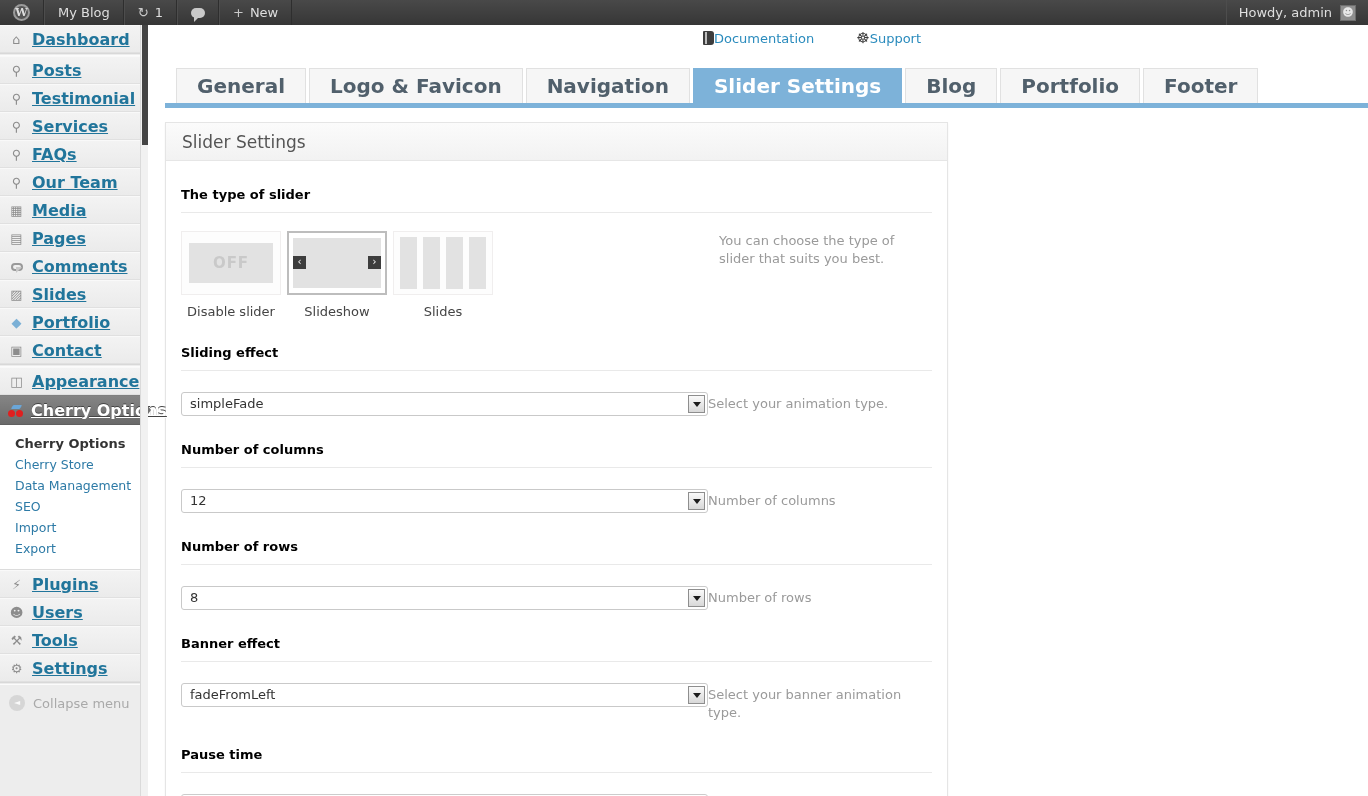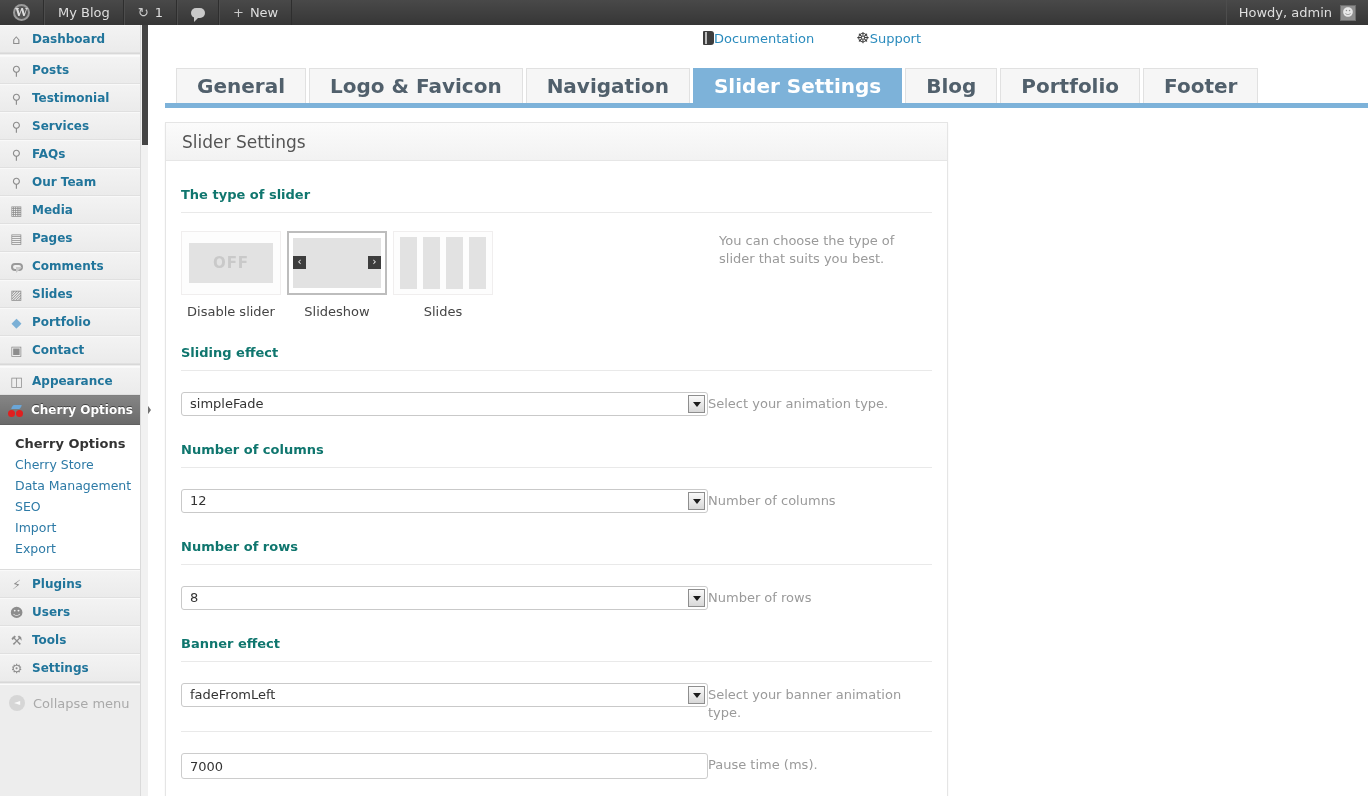--- a/index.html
+++ b/index.html
@@ -21,21 +21,21 @@
     border:3px solid transparent; border-top-color:#c9c9c9; border-left-color:#c9c9c9; }
   .ab-right { margin-left:auto; display:flex; align-items:center; gap:8px; padding:0 12px;
     border-left:1px solid #4d4d4d; cursor:pointer; }
   .avatar { width:16px; height:16px; background:#8f8f8f; border:1px solid #6e6e6e; color:#e8e8e8;
     font-size:11px; line-height:14px; text-align:center; }
 
   
   .sidebar { position:absolute; left:0; top:25px; width:140px; height:771px; background:#ededed; z-index:10; }
   .menu-item { height:28px; display:flex; align-items:center; gap:7px; padding-left:8px;
     background:linear-gradient(#f3f3f3,#ebebeb); border-top:1px solid #f9f9f9; border-bottom:1px solid #e0e0e0; cursor:pointer; }
-  .menu-item .lbl { color:#21759b; font-weight:bold; font-size:12px; white-space:nowrap; }
+  .menu-item .lbl { color:#21759b; font-weight:bold; font-size:16px; white-space:nowrap;text-decoration:underline; }
   .icon { width:17px; flex:0 0 17px; text-align:center; color:#8d8d8d; font-size:13px; }
   .icon.blue { color:#7bb0d6; }
   .sep { height:3px; border-top:1px solid #d8d8d8; border-bottom:1px solid #fbfbfb; background:#ededed; }
   .menu-item.active { background:linear-gradient(#858585,#6a6a6a); border-top:1px solid #808080;
     border-bottom:1px solid #606060; position:relative; height:30px; z-index:12; }
   .menu-item.active .lbl { color:#fff; text-shadow:0 -1px 0 #444; }
   .menu-item.active::after { content:""; position:absolute; right:-11px; top:50%; margin-top:-15px;
     border:15px solid transparent; border-right-width:0; border-left:11px solid #707070; }
   .cherry-icon { position:relative; width:16px; height:13px; flex:0 0 16px; }
   .cherry-icon::before, .cherry-icon::after { content:""; position:absolute; bottom:0; width:7px; height:7px;
@@ -69,21 +69,21 @@
     border-bottom:none; font-weight:bold; font-size:20px; color:#51606c; cursor:pointer; white-space:nowrap; }
   .tab.active { background:#7db2d9; border-color:#7db2d9; color:#fff; }
   .tab-underline { position:absolute; left:165px; right:0; top:103px; height:5px; background:#7db2d9; z-index:3; }
 
   
   .panel { position:absolute; left:165px; top:122px; width:783px; height:870px; background:#fff;
     border:1px solid #e5e5e5; box-shadow:0 1px 2px rgba(0,0,0,.05); z-index:2; }
   .panel-header { height:38px; line-height:38px; padding-left:16px; background:linear-gradient(#fbfbfb,#f2f2f2);
     border-bottom:1px solid #e6e6e6; color:#555; font-size:17px; }
   .panel-body { padding:0 15px; }
-  .field-title { margin-top:26px; font-size:13px; font-weight:bold; color:#0f766e; }
+  .field-title { margin-top:26px; font-size:13px; font-weight:bold; color:#000000; }
   hr.rule { border:none; border-top:1px solid #e9e9e9; margin:10px 0 0; }
   .control-row { margin-top:21px; display:flex; align-items:flex-start; }
   .selectbox { position:relative; width:527px; height:24px; border:1px solid #c9c9c9; border-radius:3px; background:#fff; cursor:pointer; }
   .selectbox .val { line-height:22px; padding-left:8px; font-size:13px; color:#333; }
   .arrow-btn { position:absolute; right:2px; top:2px; width:17px; height:18px;
     background:linear-gradient(#fafafa,#d8d8d8); border:1px solid #8e8e8e; display:flex; align-items:center; justify-content:center; }
   .arrow-btn i { display:block; border:4px solid transparent; border-top:5px solid #1c1c1c; margin-top:5px; }
   .textinput { width:527px; height:26px; border:1px solid #ccc; border-radius:3px; padding-left:8px;
     font-size:13px; color:#333; font-family:inherit; background:#fff; }
   .desc { font-size:13px; color:#9a9a9a; padding-top:3px; width:218px; line-height:1.35; }
@@ -332,20 +332,21 @@
     <div class="control-row">
       <div class="selectbox">
         <div class="val">fadeFromLeft</div>
         <span class="arrow-btn">
             <i></i>
           </span>
       </div>
       <div class="desc">Select your banner animation type.</div>
     </div>
 
+    <div class="field-title">Pause time</div>
     <hr class="rule">
     <div class="control-row">
       <input class="textinput" type="text" value="7000" style="">
       <div class="desc">Pause time (ms).</div>
     </div>
 
   </div>
 </div>
 
 </body></html>

